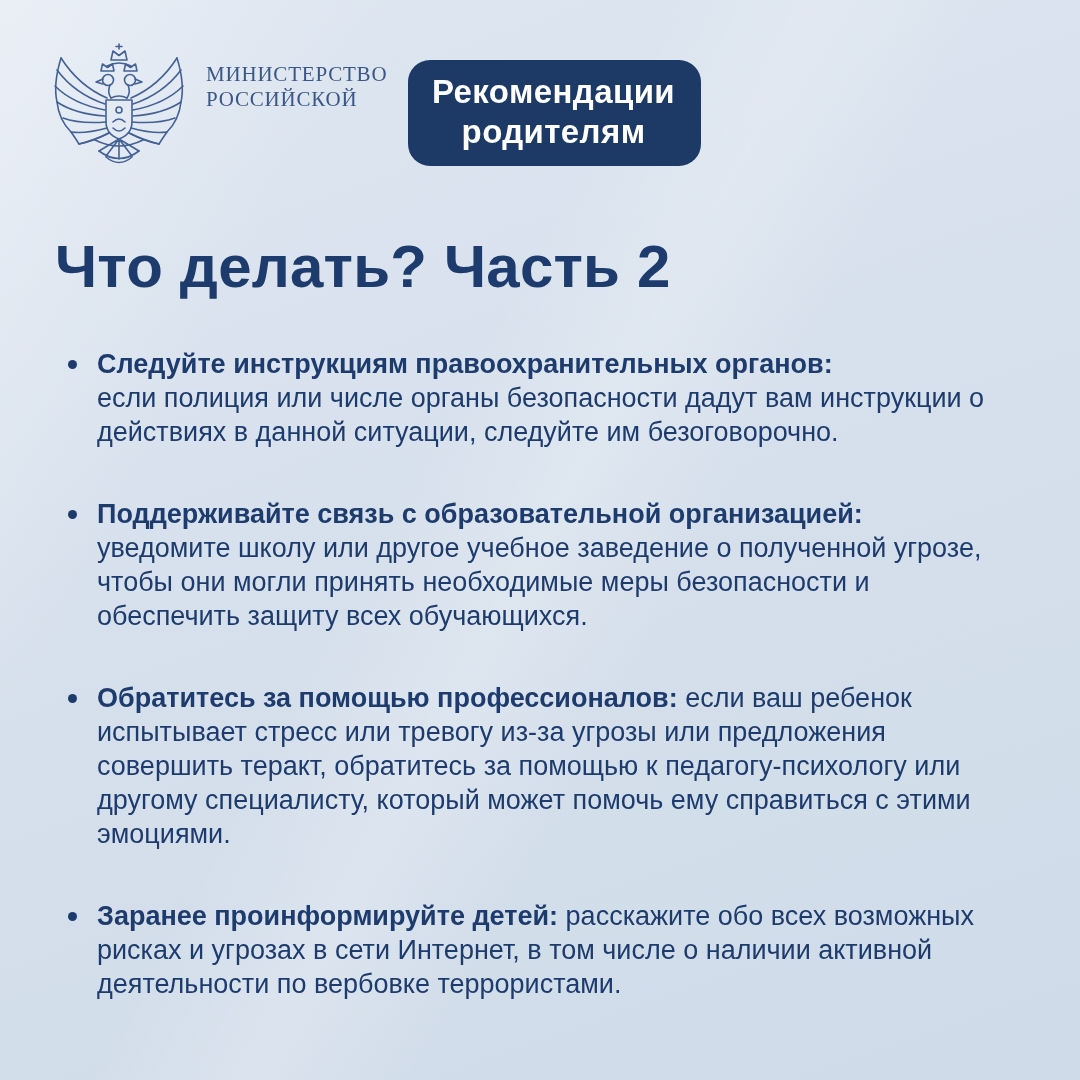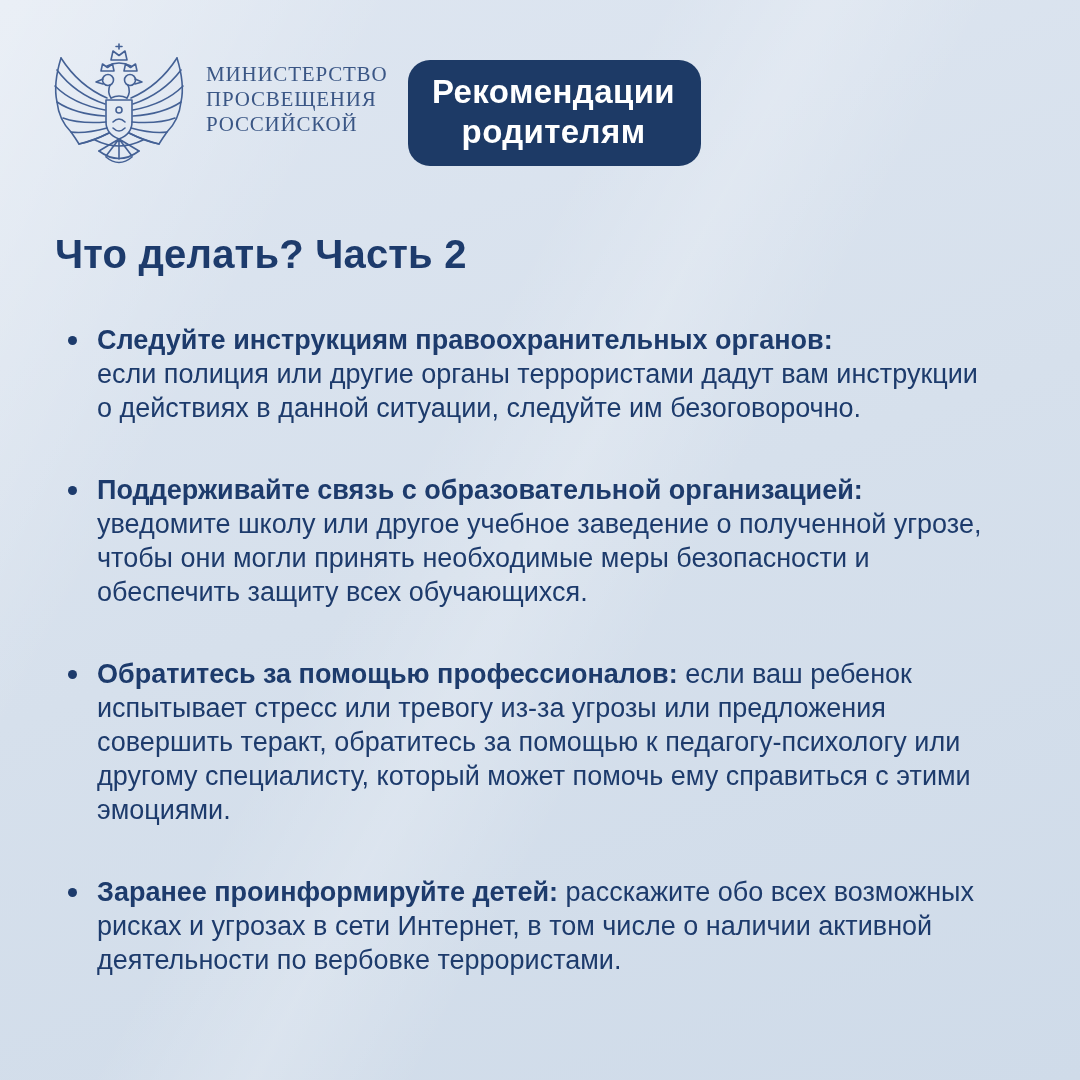--- a/index.html
+++ b/index.html
@@ -45,21 +45,21 @@
     border-radius:22px;
     padding:12px 26px 14px 24px;
     font-size:33px;
     font-weight:700;
     line-height:40px;
     letter-spacing:0.4px;
     text-align:center;
   }
   .title{
     margin:56px 12px 0 55px;
-    font-size:40px;
+    font-size:60px;
     font-weight:700;
     letter-spacing:0.2px;
     color:var(--text);
   }
   .bullets{
     list-style:none;
     margin:46px 0 0 55px;
     width:930px;
   }
   .bullet{
@@ -120,38 +120,37 @@
       <path d="M64 92 q6 6 12 0"></path>
 
       <path d="M70 103 v20 M70 103 l-13 17 M70 103 l13 17 M70 103 l-20 12 M70 103 l20 12"></path>
       <path d="M50 115 Q70 130 90 115"></path>
       <path d="M57 121 Q70 132 83 121"></path>
       <path d="M46 104 Q70 116 94 104"></path>
     </svg>
 
     <div class="ministry">
       <div>МИНИСТЕРСТВО</div>
-      <div>ПРОСВЕЩЕНИЯ</div>
       <div>РОССИЙСКОЙ</div>
     </div>
 
     <div class="badge">
       <div>Рекомендации</div>
       <div>родителям</div>
     </div>
 
   </div>
 
   <h1 class="title">Что делать? Часть 2</h1>
 
   <ul class="bullets">
     <li class="bullet">
       <span class="dot"></span>
       <span class="lead block">Следуйте инструкциям правоохранительных органов:</span>
-      <span class="body">если полиция или другие органы террористами дадут вам инструкции о действиях в данной ситуации, следуйте им безоговорочно.</span>
+      <span class="body">если полиция или числе органы безопасности дадут вам инструкции о действиях в данной ситуации, следуйте им безоговорочно.</span>
     </li>
     <li class="bullet">
       <span class="dot"></span>
       <span class="lead block">Поддерживайте связь с образовательной организацией:</span>
       <span class="body">уведомите школу или другое учебное заведение о полученной угрозе, чтобы они могли принять необходимые меры безопасности и обеспечить защиту всех обучающихся.</span>
     </li>
     <li class="bullet">
       <span class="dot"></span>
       <span class="lead">Обратитесь за помощью профессионалов:</span>
       <span class="body">если ваш ребенок испытывает стресс или тревогу из-за угрозы или предложения совершить теракт, обратитесь за помощью к педагогу-психологу или другому специалисту, который может помочь ему справиться с этими эмоциями.</span>

